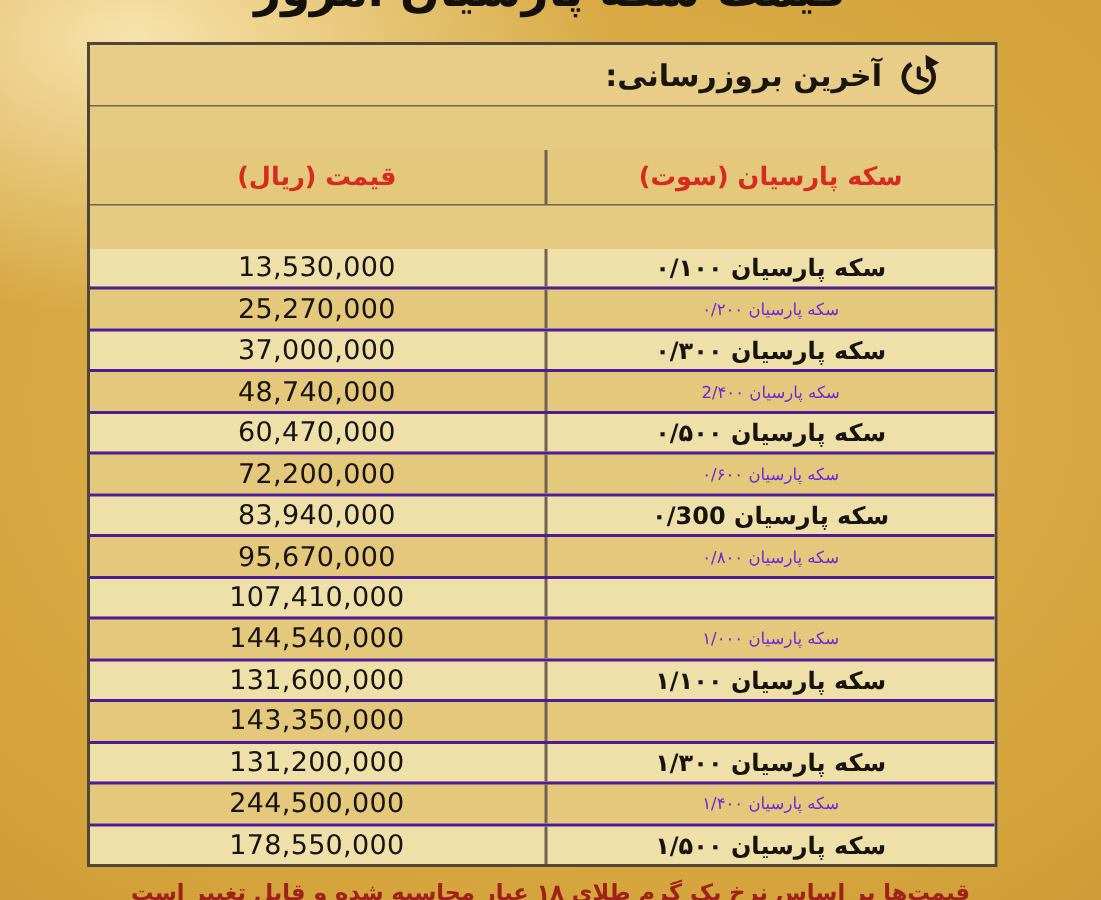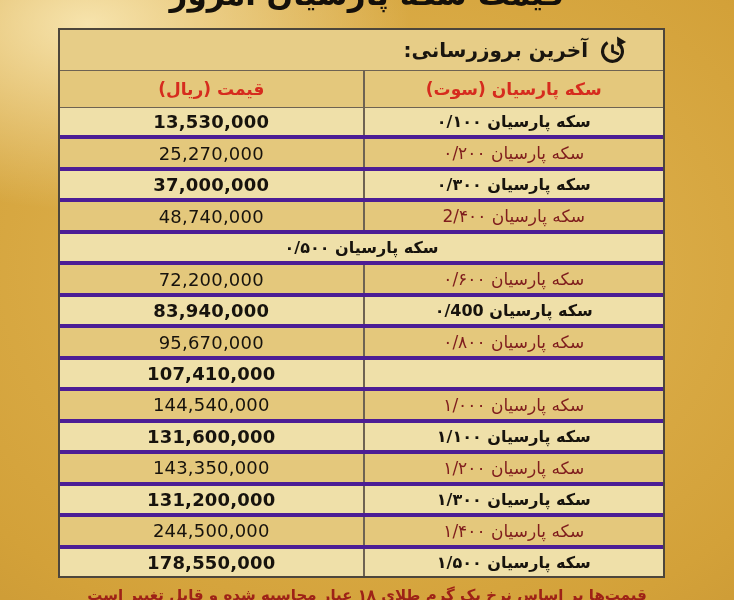--- a/index.html
+++ b/index.html
@@ -11,49 +11,49 @@
       radial-gradient(ellipse 900px 700px at 50% 45%, #e2b857 0%, #d3a139 55%, #b8872c 100%);
   }
   .page-title{
     position:absolute;top:-24px;left:0;width:100%;
     text-align:center;font-size:31px;font-weight:800;color:#14100a;
     letter-spacing:.5px;white-space:nowrap;
   }
   .price-table{
     position:absolute;left:58px;top:28px;width:607px;height:550px;
     border:2px solid #4d463b;box-sizing:border-box;
-    display:flex;flex-direction:column;background:#e5cb81;
+    display:flex;flex-direction:column;background:#e5cb81;gap:29px;
   }
   .update-row{
     flex:0 0 40px;display:flex;align-items:center;justify-content:flex-start;
     padding:0 36px;gap:10px;border-bottom:1px solid #6e6352;
     background:#e7cd87;font-size:20px;font-weight:700;color:#1a160f;
   }
   .upd-icon{display:flex;align-items:center;}
   .cols-header{
     flex:0 0 36px;display:flex;border-bottom:1px solid #6e6352;
     background:#e4c87c;color:#d62b1e;font-weight:700;font-size:17px;
   }
   .cell{display:flex;align-items:center;justify-content:center;box-sizing:border-box;}
   .price-col{width:50.5%;border-right:2px solid #6e6352;}
   .name-col{flex:1;}
   .rows{flex:1;display:flex;flex-direction:column;}
   .row{flex:1;display:flex;}
-  .row + .row{border-top:4px solid #4c1d95;}
+  .row + .row{border-top:2px solid #4c1d95;}
   .pcell{
     width:50.5%;border-right:2px solid #6e6352;
     display:flex;align-items:center;justify-content:center;box-sizing:border-box;
     font-size:18px;color:#17130d;letter-spacing:.2px;
   }
   .ncell{
     flex:1;display:flex;align-items:center;justify-content:center;box-sizing:border-box;
-    font-size:17px;color:#7f1d1d;
+    font-size:11px;color:#6d28d9;
   }
   .row.hl{background:#efe0a9;}
-  .row.hl .pcell{font-weight:700;}
+  .row.hl .pcell{font-weight:400;}
   .row.hl .ncell{font-weight:700;color:#17130d;font-size:16px;}
   .row.alt{background:#e4c87c;}
   .footer-note{
     position:absolute;top:586px;left:0;width:100%;
     text-align:center;font-size:15px;font-weight:700;color:#9e2217;
     white-space:nowrap;
   }
 </style>
 </head>
 <body>
@@ -89,48 +89,48 @@
       </div>
       <div class="row hl">
         <div class="pcell">37,000,000</div>
         <div class="ncell" dir="rtl">سکه پارسیان ۰/۳۰۰</div>
       </div>
       <div class="row alt">
         <div class="pcell">48,740,000</div>
         <div class="ncell" dir="rtl">سکه پارسیان 2/۴۰۰</div>
       </div>
       <div class="row hl">
+        <div class="pcell">60,470,000</div>
         <div class="ncell" dir="rtl">سکه پارسیان ۰/۵۰۰</div>
       </div>
       <div class="row alt">
         <div class="pcell">72,200,000</div>
         <div class="ncell" dir="rtl">سکه پارسیان ۰/۶۰۰</div>
       </div>
       <div class="row hl">
         <div class="pcell">83,940,000</div>
-        <div class="ncell" dir="rtl">سکه پارسیان ۰/400</div>
+        <div class="ncell" dir="rtl">سکه پارسیان ۰/300</div>
       </div>
       <div class="row alt">
         <div class="pcell">95,670,000</div>
         <div class="ncell" dir="rtl">سکه پارسیان ۰/۸۰۰</div>
       </div>
       <div class="row hl">
         <div class="pcell">107,410,000</div>
       </div>
       <div class="row alt">
         <div class="pcell">144,540,000</div>
         <div class="ncell" dir="rtl">سکه پارسیان ۱/۰۰۰</div>
       </div>
       <div class="row hl">
         <div class="pcell">131,600,000</div>
         <div class="ncell" dir="rtl">سکه پارسیان ۱/۱۰۰</div>
       </div>
       <div class="row alt">
         <div class="pcell">143,350,000</div>
-        <div class="ncell" dir="rtl">سکه پارسیان ۱/۲۰۰</div>
       </div>
       <div class="row hl">
         <div class="pcell">131,200,000</div>
         <div class="ncell" dir="rtl">سکه پارسیان ۱/۳۰۰</div>
       </div>
       <div class="row alt">
         <div class="pcell">244,500,000</div>
         <div class="ncell" dir="rtl">سکه پارسیان ۱/۴۰۰</div>
       </div>
       <div class="row hl">

